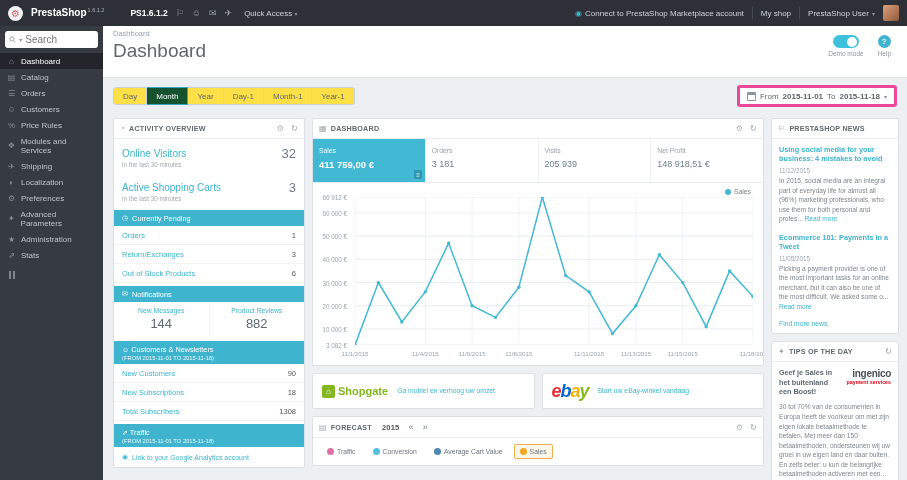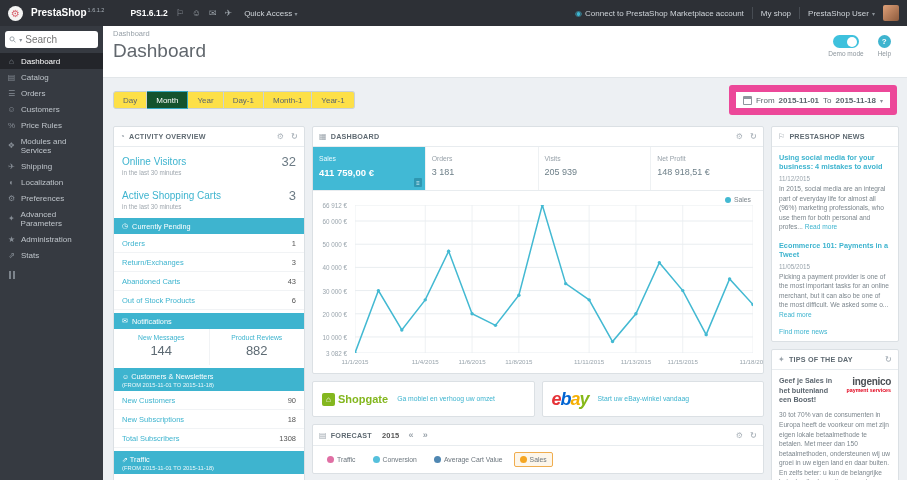--- a/index.html
+++ b/index.html
@@ -47,21 +47,21 @@
 .toggle::after{content:"";position:absolute;top:1.5px;right:2px;width:10px;height:10px;border-radius:50%;background:#fff}
 .help-circle{width:13px;height:13px;border-radius:50%;background:#3eb4cf;color:#fff;font-size:8px;display:flex;
              align-items:center;justify-content:center;font-weight:bold;cursor:pointer}
 .tiny-label{font-size:6.5px;color:#8d969d}
 .toolbar{display:flex;justify-content:space-between;align-items:center;padding:7px 10px;flex:none}
 .btn-group{display:flex}
 .tb-btn{font-size:8px;padding:3.5px 9px;background:#fde047;border:1px solid #cad2d7;border-left-width:0;color:#5b666d}
 .tb-btn:first-child{border-left-width:1px;border-radius:3px 0 0 3px}
 .tb-btn:last-child{border-radius:0 3px 3px 0}
 .tb-btn.active{background:#14532d;border-color:#35a7c2;color:#fff}
-.date-btn{display:flex;align-items:center;gap:4px;background:#fff;border:7px solid #ec4899;border-radius:3px;
+.date-btn{display:flex;align-items:center;gap:4px;background:#fff;border:3px solid #ec4899;border-radius:3px;
           padding:3.5px 7px;font-size:8px;color:#5b666d}
 .cal-icon{width:9px;height:9px;border:1px solid #8d969d;border-top:3px solid #8d969d;display:inline-block;border-radius:1px}
 .content{flex:1;display:flex;gap:7px;padding:4px 8px 0 10px;overflow:hidden;align-items:flex-start}
 
 
 .panel{background:#fff;border:1px solid #dbe0e4;border-radius:2px;overflow:hidden}
 .panel-header{display:flex;align-items:center;gap:4px;padding:5px 6px;border-bottom:1px solid #e8ecef;
               font-size:7.2px;font-weight:bold;color:#5f6a72;letter-spacing:.2px}
 .ph-icon{color:#9aa3ab;font-size:8px}
 .spacer{flex:1}
@@ -298,24 +298,20 @@
         <span class="sh-icon">◷</span>
         <span>Currently Pending</span>
       </div>
       <a class="kv">
           <span class="k">Orders</span>
           <span class="v">1</span>
         </a>
       <a class="kv">
           <span class="k">Return/Exchanges</span>
           <span class="v">3</span>
-        </a>
-      <a class="kv">
-          <span class="k">Abandoned Carts</span>
-          <span class="v">43</span>
         </a>
       <a class="kv">
           <span class="k">Out of Stock Products</span>
           <span class="v">6</span>
         </a>
 
       <div class="section-head">
         <span class="sh-icon">✉</span>
         <span>Notifications</span>
       </div>

